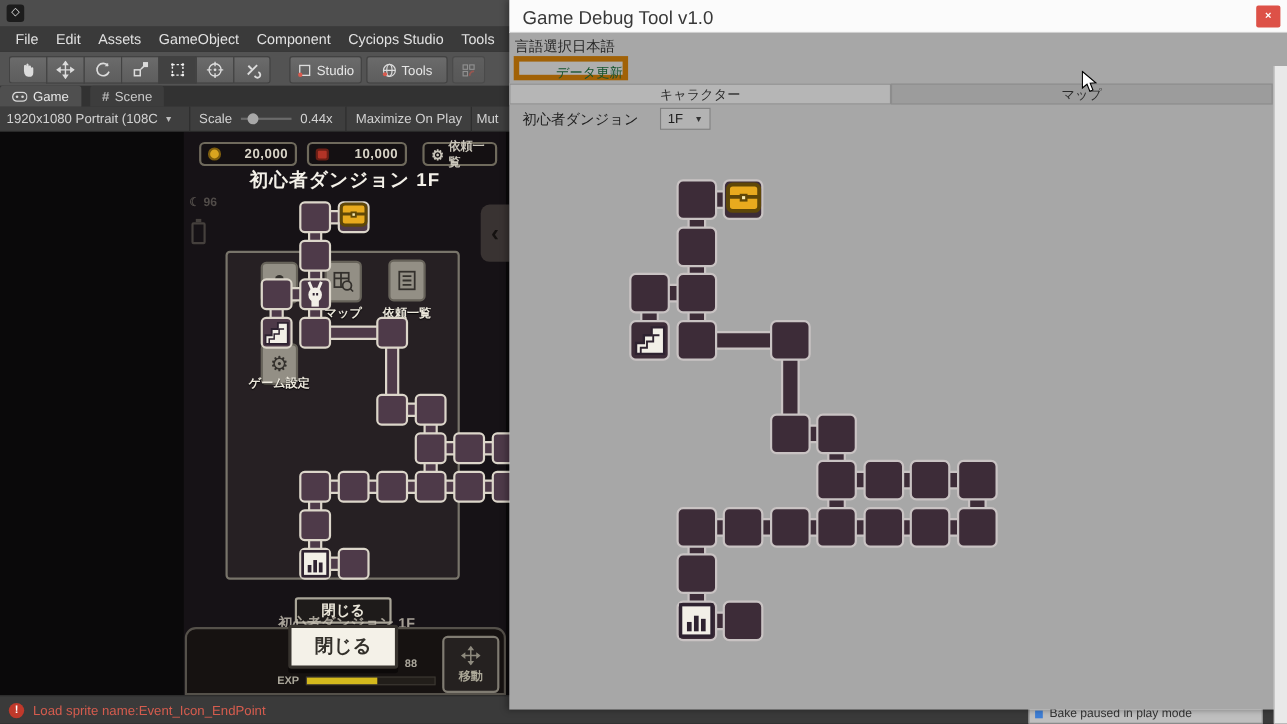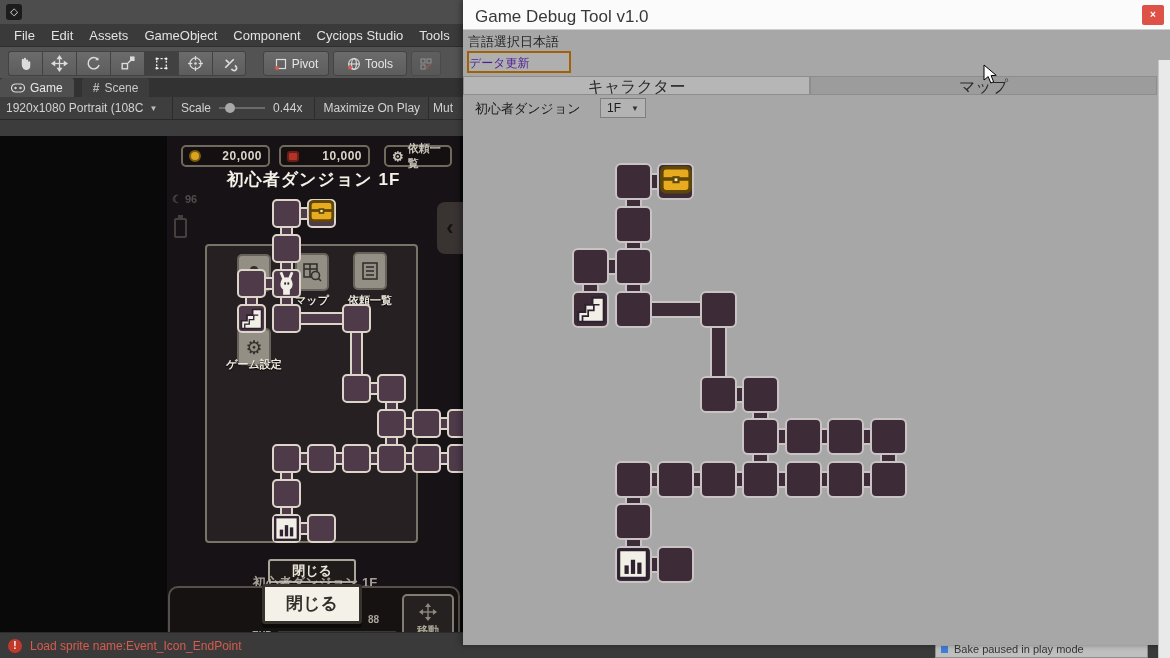--- a/index.html
+++ b/index.html
@@ -40,21 +40,21 @@
   .hashic { color:#b5b5b5; font-size:12px; font-weight:bold; }
   .gamebar { position:absolute; left:0; top:97px; width:100%; height:23px; background:#3e3e3e;
     border-bottom:1px solid #292929; display:flex; align-items:center; color:#d2d2d2; font-size:12px; }
   .gb-sep { width:1px; height:23px; background:#2c2c2c; }
   .gb-dd { display:flex; align-items:center; gap:6px; padding:0 8px 0 6px; width:172px; }
   .gb-arrow { font-size:8px; color:#bdbdbd; }
   .slider { position:relative; width:46px; height:2px; background:#6a6a6a; margin:0 8px; }
   .knob { position:absolute; left:6px; top:-4px; width:10px; height:10px; border-radius:50%; background:#a8a8a8; }
 
   
-  .game-area { position:absolute; left:0; top:136px; width:474px; height:512px; background:#0a090a; overflow:hidden; }
+  .game-area { position:absolute; left:0; top:120px; width:474px; height:512px; background:#0a090a; overflow:hidden; }
   .screen { position:absolute; left:167px; top:0; width:293px; height:512px; background:#161216; }
   .pill { position:absolute; height:22px; background:#141012; border:2px solid #6f6a5c; border-radius:5px;
     display:flex; align-items:center; padding:0 6px; color:#d9d5c8; font-size:12px; font-weight:bold; }
   .coin { width:12px; height:12px; border-radius:50%; background:#d9a41f; border:2px solid #7c5c0e; margin-right:6px; }
   .redic { width:12px; height:11px; border-radius:3px; background:#b23427; border:2px solid #6b1f16; margin-right:6px; }
   .pillval { flex:1; text-align:right; letter-spacing:.5px; }
   .gearglyph { color:#cac6ba; font-size:13px; margin-right:4px; }
   .menu-btn-txt { color:#cac6ba; font-size:11px; font-weight:bold; }
   .gtitle { position:absolute; left:167px; top:32px; width:293px; text-align:center;
     color:#f4f1e9; font-size:17px; font-weight:bold; letter-spacing:1px; }
@@ -117,23 +117,23 @@
   .dwin { position:absolute; left:463px; top:0; width:707px; height:645px; z-index:50;
     box-shadow:-2px 0 6px rgba(0,0,0,.35); }
   .dw-title { position:absolute; left:0; top:0; width:100%; height:30px; background:#fbfbfb;
     border-bottom:1px solid #cfcfcf; }
   .dw-title .t { position:absolute; left:12px; top:7px; color:#383838; font-size:17px; }
   .dw-close { position:absolute; right:6px; top:5px; width:22px; height:20px; background:#dd5147;
     border-radius:2px; color:#fff; font-size:10px; font-weight:bold; text-align:center; line-height:20px; }
   .dw-body { position:absolute; left:0; top:30px; width:100%; height:615px; background:#a7a7a7; }
   .dw-lang { position:absolute; left:5px; top:3px; color:#262626; font-size:13px; }
   .dw-refresh { position:absolute; left:4px; top:21px; width:104px; height:22px; background:#afafaf;
-    border:2px solid #a16207; color:#4c1d95; font-size:12px; text-align:left; line-height:20px; }
+    border:5px solid #a16207; color:#14532d; font-size:12px; text-align:right; line-height:20px; }
   .dw-tab { position:absolute; top:46px; height:19px; width:347px; text-align:center; line-height:19px;
-    font-size:16px; color:#2a2a2a; border:1px solid #8d8d8d; }
+    font-size:12px; color:#2a2a2a; border:1px solid #8d8d8d; }
   .dw-tab.t0 { left:0; background:#b6b6b6; }
   .dw-tab.t1 { left:347px; background:#9c9c9c; }
   .dw-dlabel { position:absolute; left:12px; top:70px; color:#1d1d1d; font-size:13px; }
   .dw-floor { position:absolute; left:137px; top:68px; width:46px; height:20px; background:#b3b3b3;
     border:1px solid #7f7f7f; display:flex; align-items:center; justify-content:space-between;
     padding:0 6px; color:#1d1d1d; font-size:12px; }
   .dw-floor .ar { font-size:8px; color:#333; }
   .scrollstrip { position:absolute; right:0; top:30px; width:12px; height:615px; background:#e9e9e9;
     border-left:1px solid #c4c4c4; }
   #debug-map { position:absolute; left:0; top:0; width:100%; height:645px; }
@@ -212,21 +212,21 @@
             <line x1="4.5" y1="4.5" x2="7.5" y2="7.5"></line>
             <path d="M10 13 a2.4 2.4 0 1 0 3-3"></path>
           </svg>
       </div>
     </div>
     <div class="wbtn" id="pivotBtn">
       <svg viewBox="0 0 14 14" fill="none" stroke="#dcdcdc" stroke-width="1.2">
           <rect x="2.5" y="2.5" width="9" height="9"></rect>
           <circle cx="3" cy="11" r="2" fill="#d95a4e" stroke="none"></circle>
         </svg>
-      <span>Pivot</span>
+      <span>Studio</span>
     </div>
     <div class="wbtn" id="globalBtn">
       <svg viewBox="0 0 14 14" fill="none" stroke="#dcdcdc" stroke-width="1.1">
           <circle cx="7" cy="7" r="5.4"></circle>
           <ellipse cx="7" cy="7" rx="2.4" ry="5.4"></ellipse>
           <line x1="1.6" y1="7" x2="12.4" y2="7"></line>
           <circle cx="3" cy="10.5" r="1.9" fill="#d95a4e" stroke="none"></circle>
         </svg>
       <span>Tools</span>
     </div>

